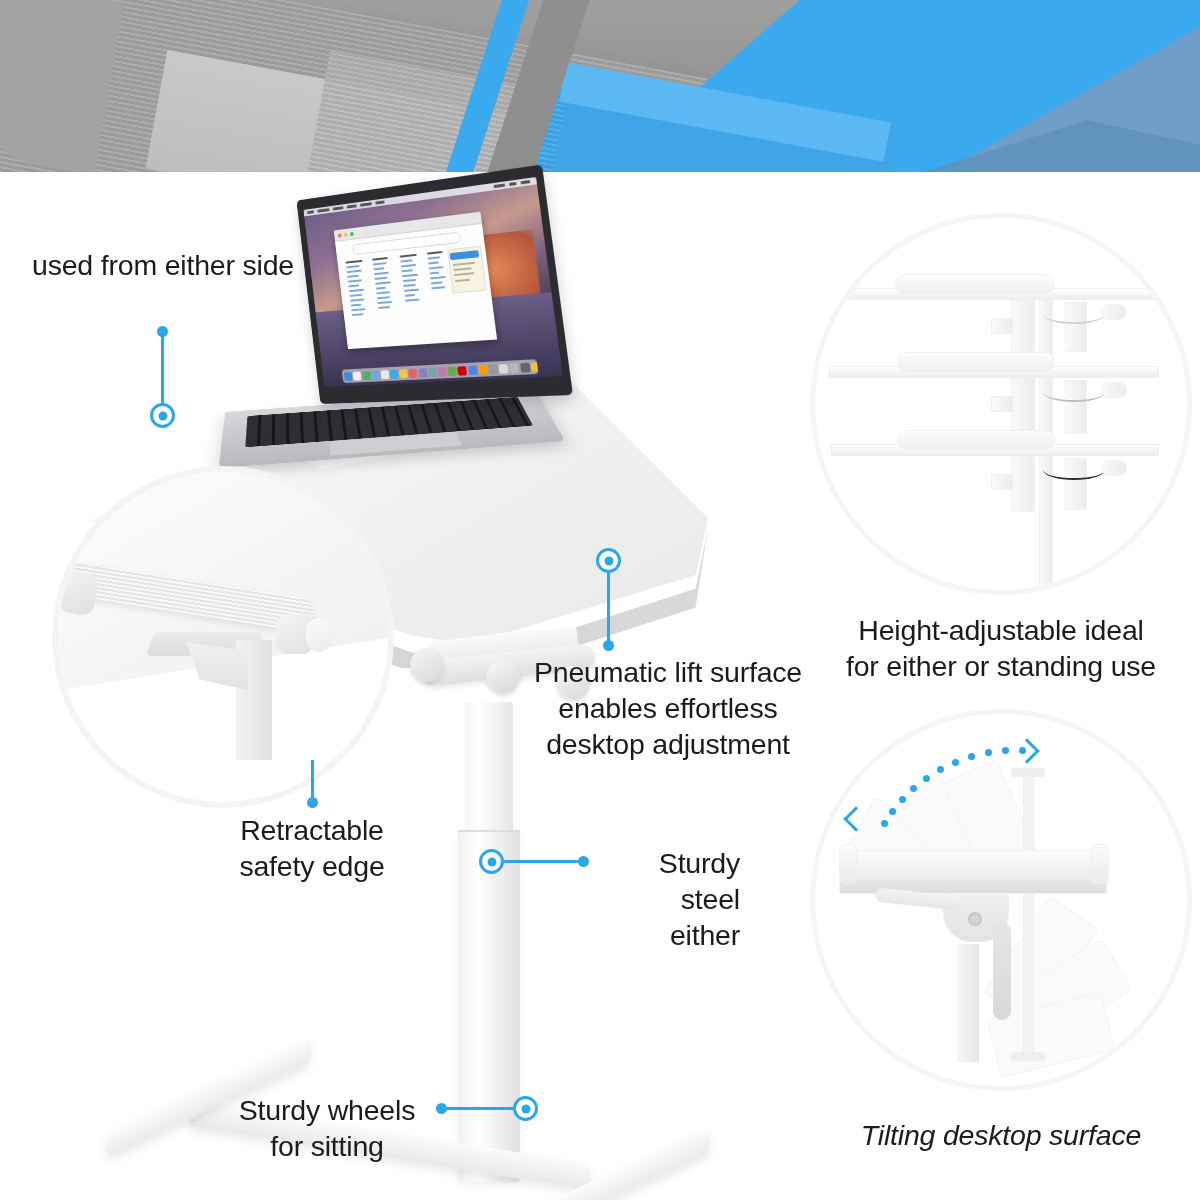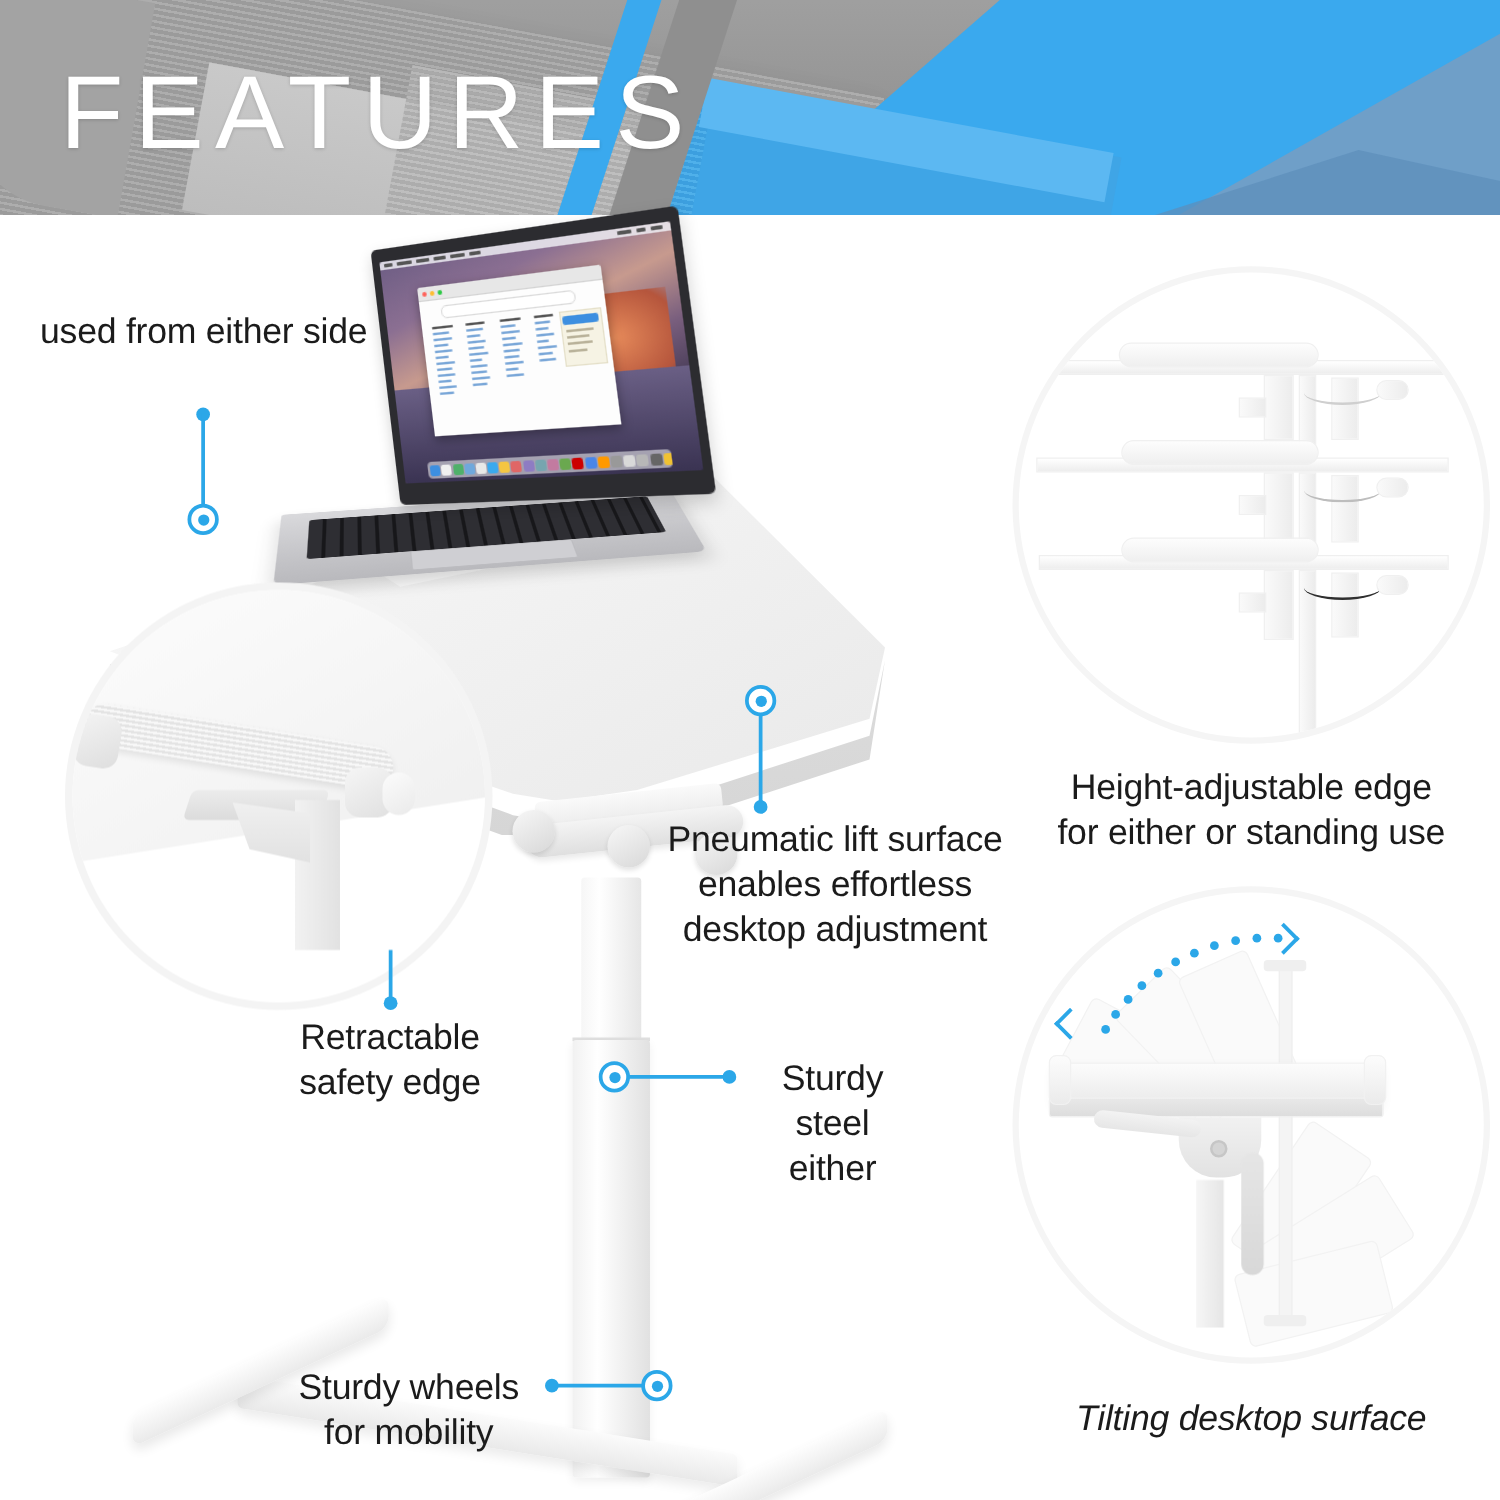--- a/index.html
+++ b/index.html
@@ -171,21 +171,20 @@
     <div class="b-blue-main"></div>
     <div class="b-blue-ribs"></div>
     <div class="b-blue-tab"></div>
     <div class="b-blue-body"></div>
     <div class="b-blue-body2"></div>
     <div class="b-blue-dark"></div>
     <div class="b-blue-dark2"></div>
     <div class="b-stripe-b"></div>
     <div class="b-stripe-a"></div>
 
-    <div class="banner-title">FEATURES</div>
   </div>
 
   <div class="product">
 
     <div class="desk-top">
       <div class="desk-edge"></div>
       <div class="desk-slab"></div>
       <div class="desk-hl"></div>
     </div>
 
@@ -349,28 +348,28 @@
   <div class="lineV" style="left:311px;top:760px;height:40px;"></div>
   <div class="dot" style="left:307px;top:797px;"></div>
   <div class="cap c" style="left:216px;top:813px;width:192px;">
     <div>Retractable</div>
     <div>safety edge</div>
   </div>
 
   <div class="ring" style="left:479px;top:849px;"></div>
   <div class="lineH" style="left:503px;top:860px;width:79px;"></div>
   <div class="dot" style="left:578px;top:856px;"></div>
-  <div class="cap c" style="left:592px;top:846px;width:148px;">
+  <div class="cap c" style="left:592px;top:846px;width:148px;text-align:right;">
     <div>Sturdy steel</div>
     <div>either</div>
   </div>
 
   <div class="cap c" style="left:222px;top:1093px;width:210px;">
     <div>Sturdy wheels</div>
-    <div>for mobility</div>
+    <div>for sitting</div>
   </div>
   <div class="dot" style="left:436px;top:1103px;"></div>
   <div class="lineH" style="left:444px;top:1107px;width:74px;"></div>
   <div class="ring" style="left:513px;top:1096px;"></div>
 
   <div class="inset" style="left:815px;top:218px;width:372px;height:372px;">
 
     <div class="ht-slab" style="left:20px;top:70px;width:320px;"></div>
     <div class="ht-pill" style="left:80px;top:56px;width:160px;"></div>
     <div class="ht-post" style="left:196px;top:82px;width:24px;height:52px;"></div>
@@ -392,21 +391,21 @@
     <div class="ht-slab" style="left:16px;top:226px;width:328px;"></div>
     <div class="ht-pill" style="left:82px;top:212px;width:158px;"></div>
     <div class="ht-post" style="left:196px;top:238px;width:24px;height:56px;"></div>
     <div class="ht-post" style="left:224px;top:238px;width:14px;height:132px;"></div>
     <div class="ht-post" style="left:250px;top:240px;width:22px;height:52px;"></div>
     <div class="ht-cable" style="left:228px;top:242px;width:62px;border-bottom-color:#2f2f2f;"></div>
     <div class="ht-post" style="left:286px;top:242px;width:26px;height:16px;border-radius:8px;"></div>
     <div class="ht-post" style="left:176px;top:256px;width:22px;height:16px;"></div>
   </div>
   <div class="cap c" style="left:818px;top:613px;width:366px;">
-    <div>Height-adjustable edge</div>
+    <div>Height-adjustable ideal</div>
     <div>for either or standing use</div>
   </div>
 
   <div class="inset" style="left:815px;top:714px;width:372px;height:372px;">
 
     <div class="tilt-ghost" style="left:68px;top:78px;transform:rotate(-62deg);"></div>
     <div class="tilt-ghost" style="left:108px;top:62px;transform:rotate(-44deg);"></div>
     <div class="tilt-ghost" style="left:148px;top:52px;transform:rotate(-24deg);"></div>
     <div class="tilt-ghost" style="left:196px;top:188px;transform:rotate(34deg);"></div>
     <div class="tilt-ghost" style="left:222px;top:222px;transform:rotate(58deg);"></div>

